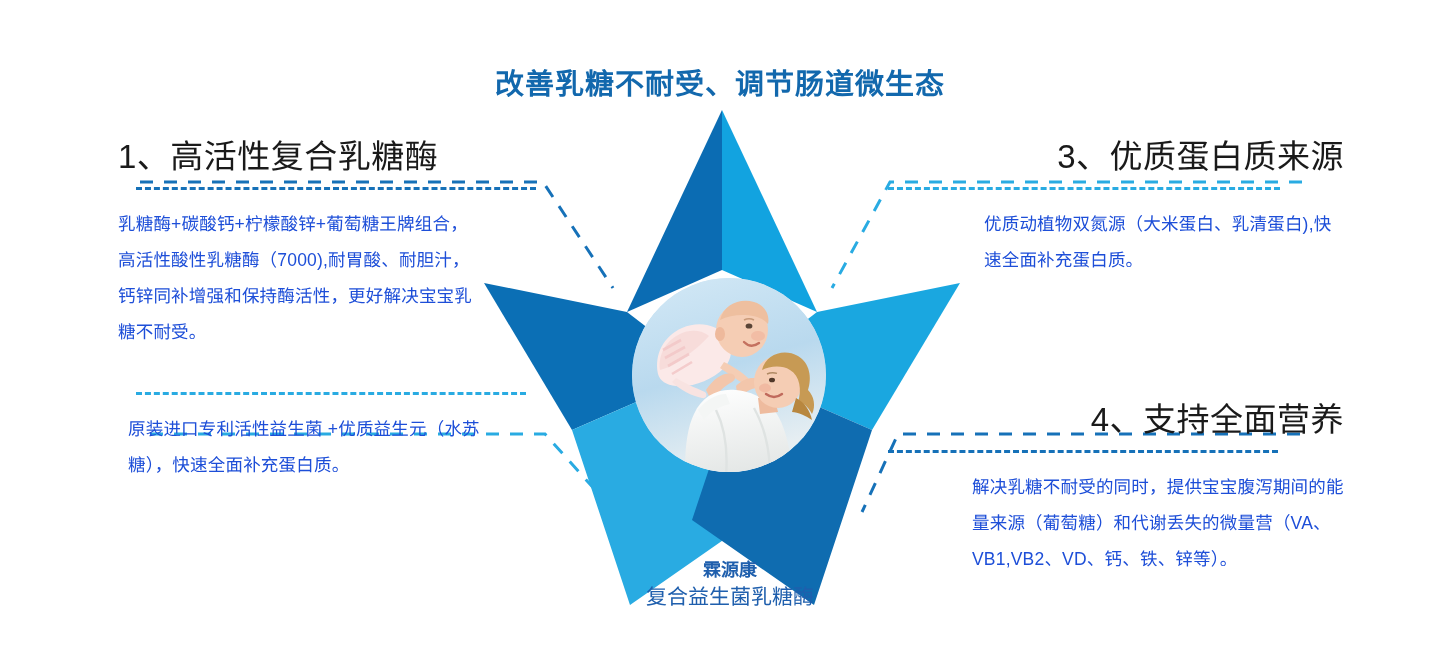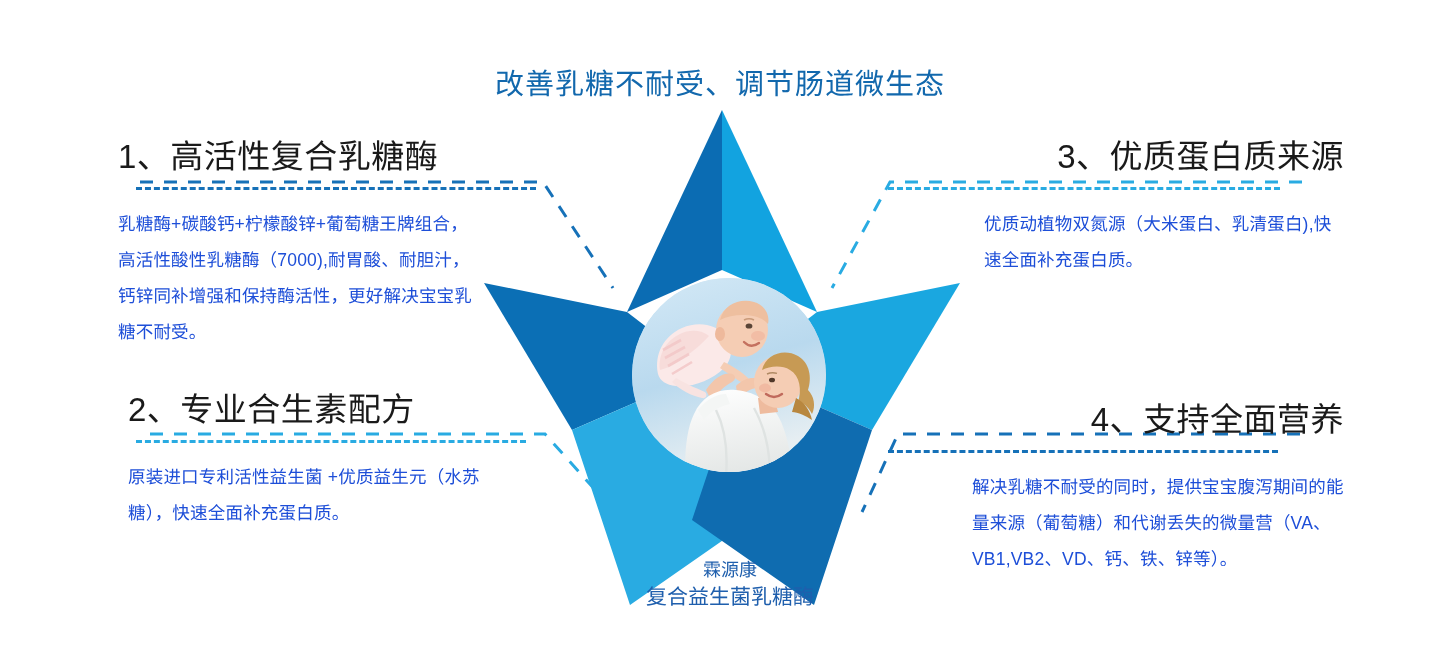--- a/index.html
+++ b/index.html
@@ -17,21 +17,21 @@
   }
 
   
   .page-title{
     position:absolute;
     top:60px;left:0;width:1440px;
     text-align:center;
     font-size:29px;
     letter-spacing:1px;
     color:#1268ad;
-    font-weight:400;
+    font-weight:700;
     white-space:nowrap;
   }
 
   
   .star-layer{
     position:absolute;
     left:462px;top:100px;
     width:520px;height:520px;
   }
   .star-layer svg{display:block;width:520px;height:520px;}
@@ -48,21 +48,21 @@
   .center-photo svg{display:block;width:194px;height:194px;}
 
   
   .brand{
     position:absolute;
     left:560px;top:558px;width:340px;
     text-align:center;
     color:#1f5fad;
     line-height:1.38;
   }
-  .brand-line1{font-size:18px;}
+  .brand-line1{font-size:18px;font-weight:bold;}
   .brand-line2{font-size:21px;}
 
   
   .feature{
     position:absolute;
   }
   .feature .f-head{
     font-size:33px;
     color:#1a1a1a;
     font-weight:400;
@@ -229,21 +229,20 @@
     <div class="brand-line2">复合益生菌乳糖酶</div>
   </div>
 
   <div class="feature" id="feature-1">
     <div class="f-head">1、高活性复合乳糖酶</div>
     <div class="f-rule"></div>
     <div class="f-body">乳糖酶+碳酸钙+柠檬酸锌+葡萄糖王牌组合，高活性酸性乳糖酶（7000),耐胃酸、耐胆汁，钙锌同补增强和保持酶活性，更好解决宝宝乳糖不耐受。</div>
   </div>
 
   <div class="feature light" id="feature-2">
-    <div class="f-head">2、专业合生素配方</div>
     <div class="f-rule"></div>
     <div class="f-body">原装进口专利活性益生菌 +优质益生元（水苏糖），快速全面补充蛋白质。</div>
   </div>
 
   <div class="feature light" id="feature-3">
     <div class="f-head">3、优质蛋白质来源</div>
     <div class="f-rule"></div>
     <div class="f-body">优质动植物双氮源（大米蛋白、乳清蛋白),快速全面补充蛋白质。</div>
   </div>
 

